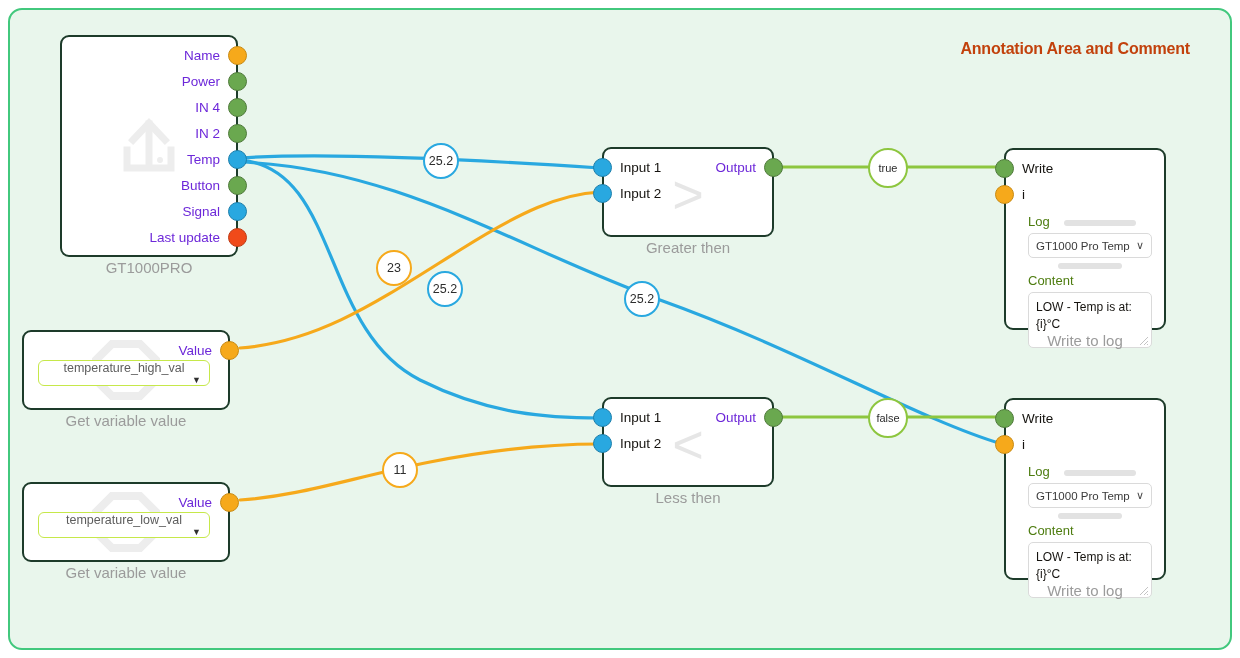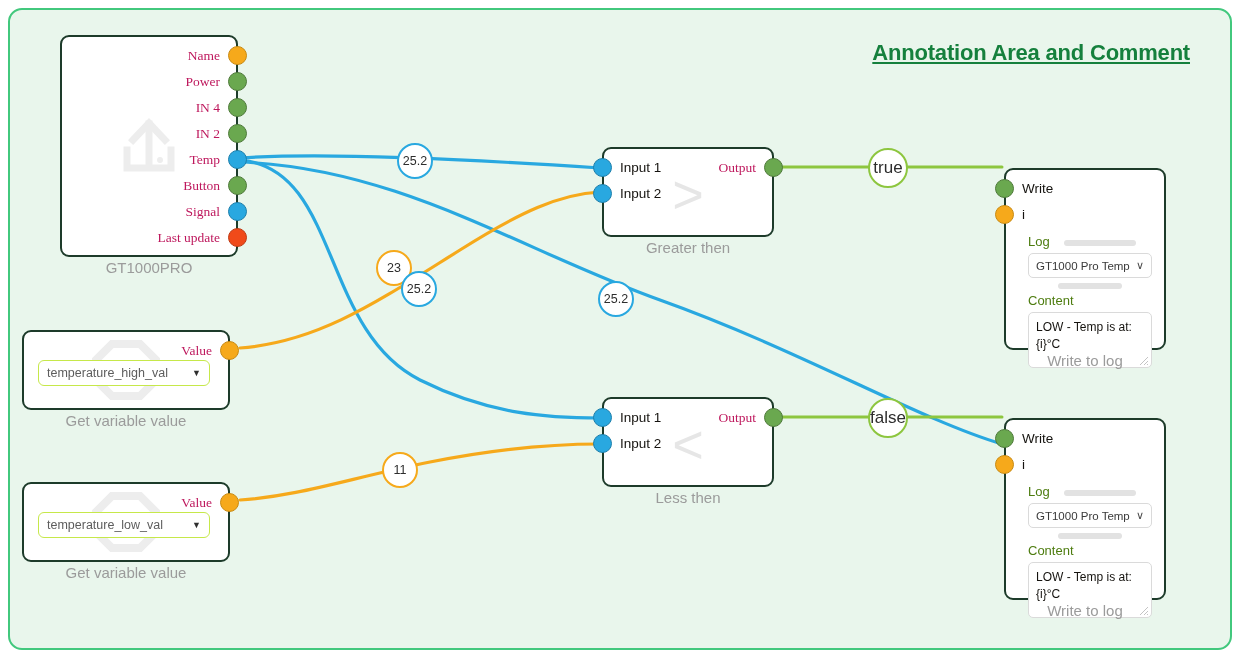--- a/index.html
+++ b/index.html
@@ -21,26 +21,25 @@
     position: absolute;
     left: 8px; top: 8px;
     width: 1224px; height: 642px;
     background: #e9f6ec;
     border: 2px solid #42c87d;
     border-radius: 14px;
   }
   #annotation-title {
     position: absolute;
     right: 40px; top: 30px;
-    font-size: 22px;
+    font-size: 16px;
     font-weight: bold;
-    color: #15803d;
+    color: #c2410c;
     letter-spacing: -0.2px;
     white-space: nowrap;
-    text-decoration: underline;
   }
 
   
   #edges {
     position: absolute;
     left: 0; top: 0;
     width: 1240px; height: 658px;
     pointer-events: none;
   }
 
@@ -80,24 +79,23 @@
   .port.in   { left: -11px; }
   .p-orange  { background: #f6a91b; border-color: #c98a12; }
   .p-green   { background: #6aa84f; border-color: #4e7a3a; }
   .p-blue    { background: #29a8e0; border-color: #1d7fab; }
   .p-red     { background: #f04a1a; border-color: #bf3a14; }
 
   .port-label {
     position: absolute;
     right: 16px;
     font-size: 13.5px;
-    color: #be185d;
+    color: #6d28d9;
     white-space: nowrap;
     line-height: 19px;
-    font-family: Liberation Serif, serif;
   }
   .port-label-l {
     position: absolute;
     left: 16px;
     font-size: 13.5px;
     color: #15130f;
     white-space: nowrap;
     line-height: 19px;
   }
 
@@ -123,29 +121,30 @@
     left: 14px; top: 28px;
     width: 172px; height: 26px;
     border: 1.5px solid #c6e84a;
     border-radius: 6px;
     background: #ffffff;
     font-size: 12.5px;
     color: #5d5d5d;
     display: flex;
     align-items: center;
     padding: 0 8px;
+    flex-direction: column;
   }
   .var-select .caret {
     margin-left: auto;
     font-size: 9px;
     color: #2f2f2f;
   }
 
   
-  .log-node { width: 162px; height: 182px; margin-top: 20px; }
+  .log-node { width: 162px; height: 182px; }
   .field-label {
     position: absolute;
     left: 22px;
     font-size: 13px;
     color: #4d7c0f;
   }
   .skeleton-bar {
     position: absolute;
     height: 6px;
     border-radius: 3px;
@@ -194,25 +193,25 @@
   .badge {
     position: absolute;
     background: #ffffff;
     border-radius: 50%;
     display: flex;
     align-items: center;
     justify-content: center;
     font-size: 12.5px;
     color: #2d2d2d;
   }
-  .badge-blue   { border: 2.5px solid #29a8e0; }
+  .badge-blue   { border: 2.5px solid #29a8e0; margin-left: 26px; }
   .badge-orange { border: 2.5px solid #f6a91b; }
   .badge-lime   { border: 2.5px solid #8dc63f; }
   .badge-num { width: 36px; height: 36px; }
-  .badge-bool { width: 40px; height: 40px; font-size: 17px; }
+  .badge-bool { width: 40px; height: 40px; font-size: 11px; }
 </style>
 </head>
 <body>
 
 <div id="stage">
 
   <div id="annotation-area">
     <div id="annotation-title">Annotation Area and Comment</div>
   </div>
 

